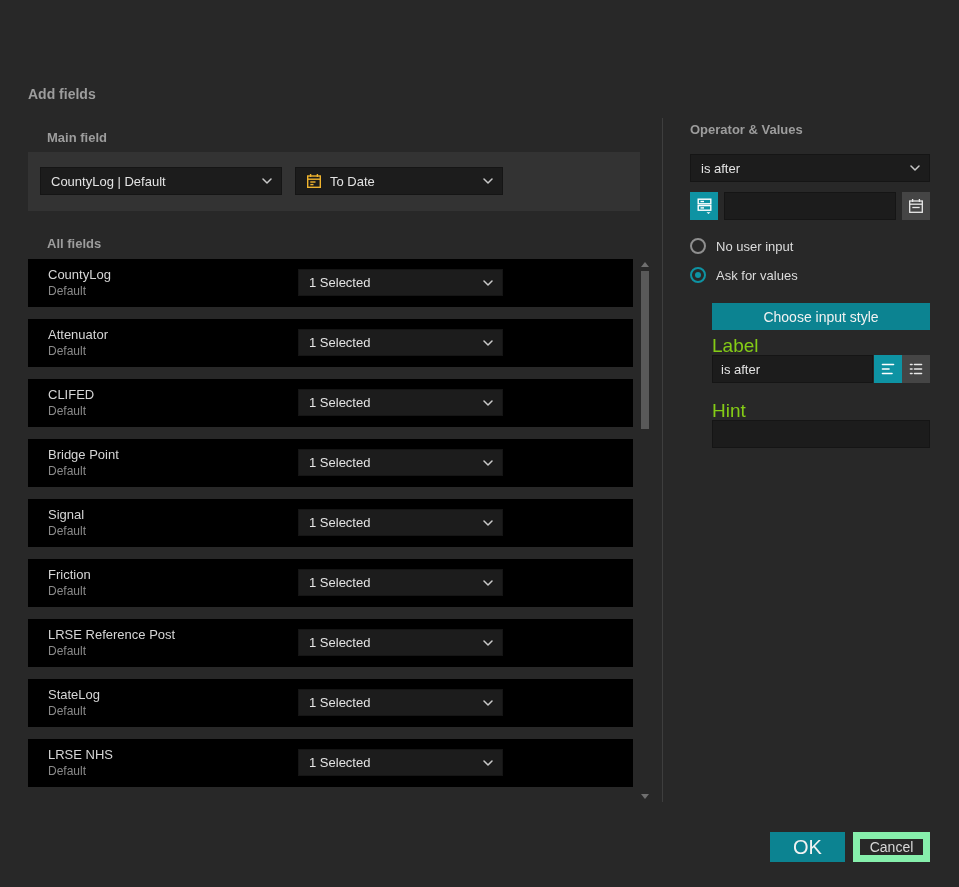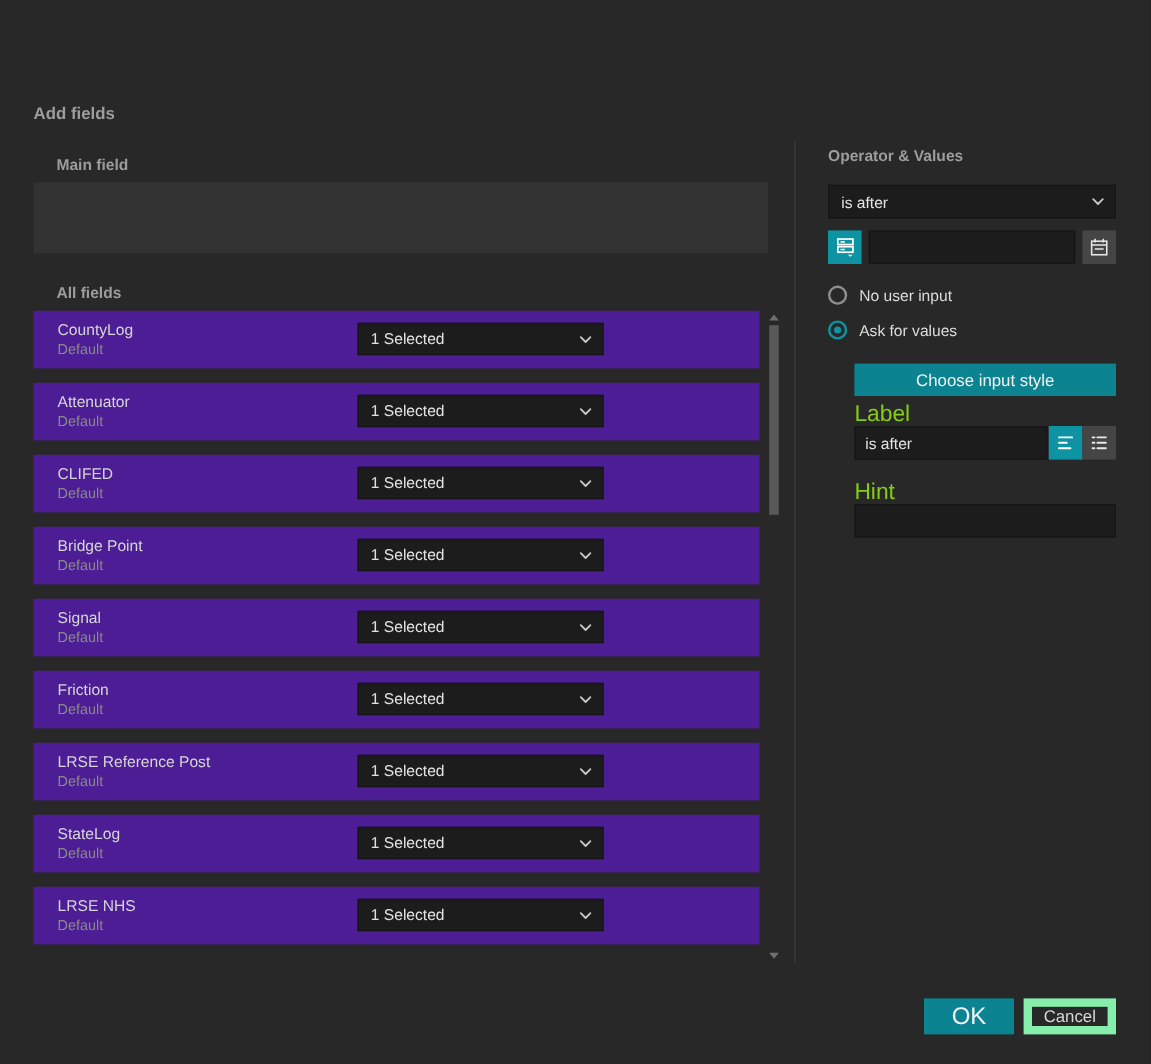--- a/index.html
+++ b/index.html
@@ -33,21 +33,21 @@
   
   .main-field-label { position:absolute; left:28px; top:130px; }
   .main-panel { position:absolute; left:28px; top:152px; width:612px; height:59px; background:#333333; }
   .mf-select1 { position:absolute; left:12px; top:15px; width:242px; }
   .mf-select2 { position:absolute; left:267px; top:15px; width:208px; }
   .mf-select2 .cal { margin-right:8px; display:flex; }
 
   
   .all-fields-label { position:absolute; left:28px; top:236px; }
   .list { position:absolute; left:28px; top:259px; width:605px; }
-  .row { position:relative; height:48px; background:#4c1d95; margin-bottom:12px; }
+  .row { position:relative; height:48px; background:#000000; margin-bottom:12px; }
   .row-name { position:absolute; left:20px; top:8px; font-size:13px; color:#d6d6d6; }
   .row-sub { position:absolute; left:20px; bottom:9px; font-size:12px; color:#8a8a8a; }
   .row-select { position:absolute; left:270px; top:10px; width:205px; height:27px; }
 
   
   .sbar { position:absolute; left:640px; top:258px; width:10px; height:545px; }
   .sbar-up { position:absolute; top:4px; left:1px; width:0; height:0;
     border-left:4px solid transparent; border-right:4px solid transparent; border-bottom:5px solid #6f6f6f; cursor:pointer; }
   .sbar-thumb { position:absolute; top:13px; left:1px; width:8px; height:158px; background:#595959; cursor:pointer; }
   .sbar-down { position:absolute; bottom:4px; left:1px; width:0; height:0;
@@ -144,20 +144,41 @@
   </defs>
 </svg>
 
 <div class="dialog" style="--accent: #0c8391; --accent-bright: #0e93a3;">
 
 
   <div class="heading add-fields">Add fields</div>
 
   <div class="sublabel main-field-label">Main field</div>
   <div class="main-panel">
+    <div class="select mf-select1">
+      <span>CountyLog | Default</span>
+      <span class="chev">
+        <svg width="10" height="6" viewBox="0 0 10 6">
+            <use href="#i-chev"></use>
+          </svg>
+      </span>
+    </div>
+    <div class="select mf-select2">
+      <span class="cal">
+        <svg width="16" height="16" viewBox="0 0 16 16">
+            <use href="#i-cal-gold"></use>
+          </svg>
+      </span>
+      <span>To Date</span>
+      <span class="chev">
+        <svg width="10" height="6" viewBox="0 0 10 6">
+            <use href="#i-chev"></use>
+          </svg>
+      </span>
+    </div>
   </div>
 
   <div class="sublabel all-fields-label">All fields</div>
   <div class="list">
     <div class="row">
       <div class="row-name">CountyLog</div>
       <div class="row-sub">Default</div>
       <div class="select row-select">
         <span>1 Selected</span>
         <span class="chev">

